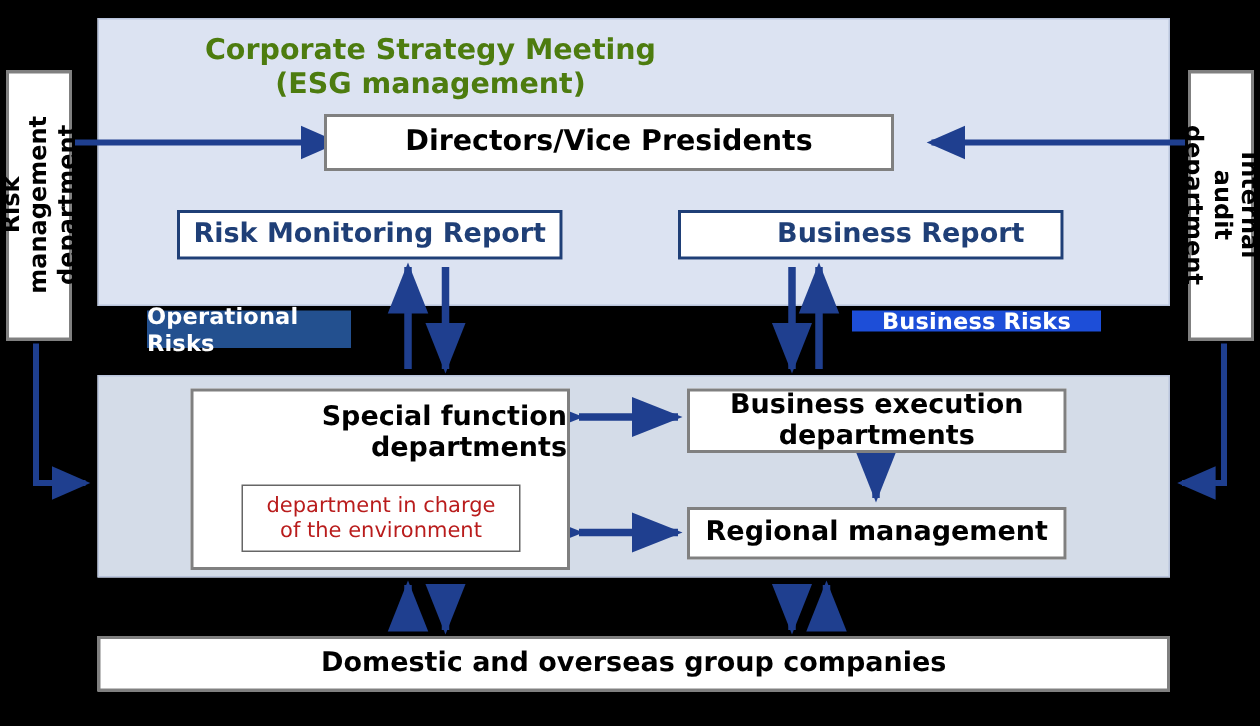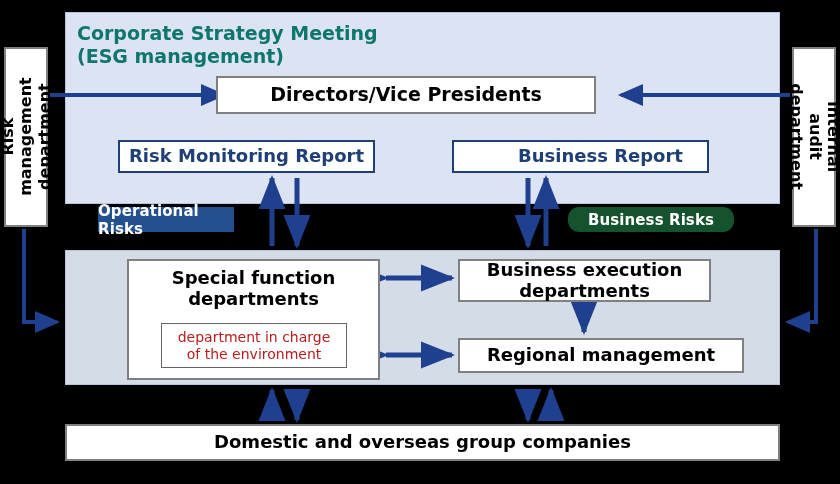--- a/index.html
+++ b/index.html
@@ -53,23 +53,24 @@
     color: #1f3f77;
   }
 
   
   #panel-title {
     position: absolute;
     left: 77px; top: 22px;
     width: 420px;
     font-size: 19px;
     font-weight: bold;
-    color: #0f766e;
+    color: #4d7c0f;
     line-height: 1.22;
     white-space: pre-line;
+    text-align: center;
   }
 
   #directors-box {
     left: 216px; top: 76px;
     width: 380px; height: 38px;
     font-size: 19px;
   }
 
   #risk-report-box {
     left: 118px; top: 140px;
@@ -96,38 +97,37 @@
     font-size: 15px;
     letter-spacing: .1px;
   }
   #operational-risks-chip {
     left: 98px; top: 207px;
     width: 136px; height: 25px;
     background: #23508f;
   }
   #business-risks-chip {
     left: 568px; top: 207px;
-    width: 166px; height: 25px;
-    background: #14532d;
-    border-radius: 11px;
+    width: 166px; height: 14px;
+    background: #1d4ed8;
   }
 
   
   #special-function-box {
     left: 127px; top: 259px;
     width: 253px; height: 121px;
     flex-direction: column;
     justify-content: flex-start;
     padding-top: 7px;
     font-size: 18px;
   }
   #special-function-title {
     display: block;
     width: 100%;
-    text-align: center;
+    text-align: right;
     line-height: 1.14;
     white-space: pre-line;
   }
   #environment-subbox {
     position: absolute;
     left: 32px; top: 62px;
     width: 186px; height: 45px;
     box-sizing: border-box;
     background: #ffffff;
     border: 1px solid #666666;
@@ -143,21 +143,21 @@
   }
 
   #business-exec-box {
     left: 458px; top: 259px;
     width: 253px; height: 43px;
     font-size: 18px;
     white-space: pre-line;
   }
   #regional-mgmt-box {
     left: 458px; top: 338px;
-    width: 286px; height: 35px;
+    width: 253px; height: 35px;
     font-size: 18px;
     text-align: right;
   }
 
   #group-companies-box {
     left: 65px; top: 424px;
     width: 715px; height: 37px;
     font-size: 18px;
     text-align: center;
   }

